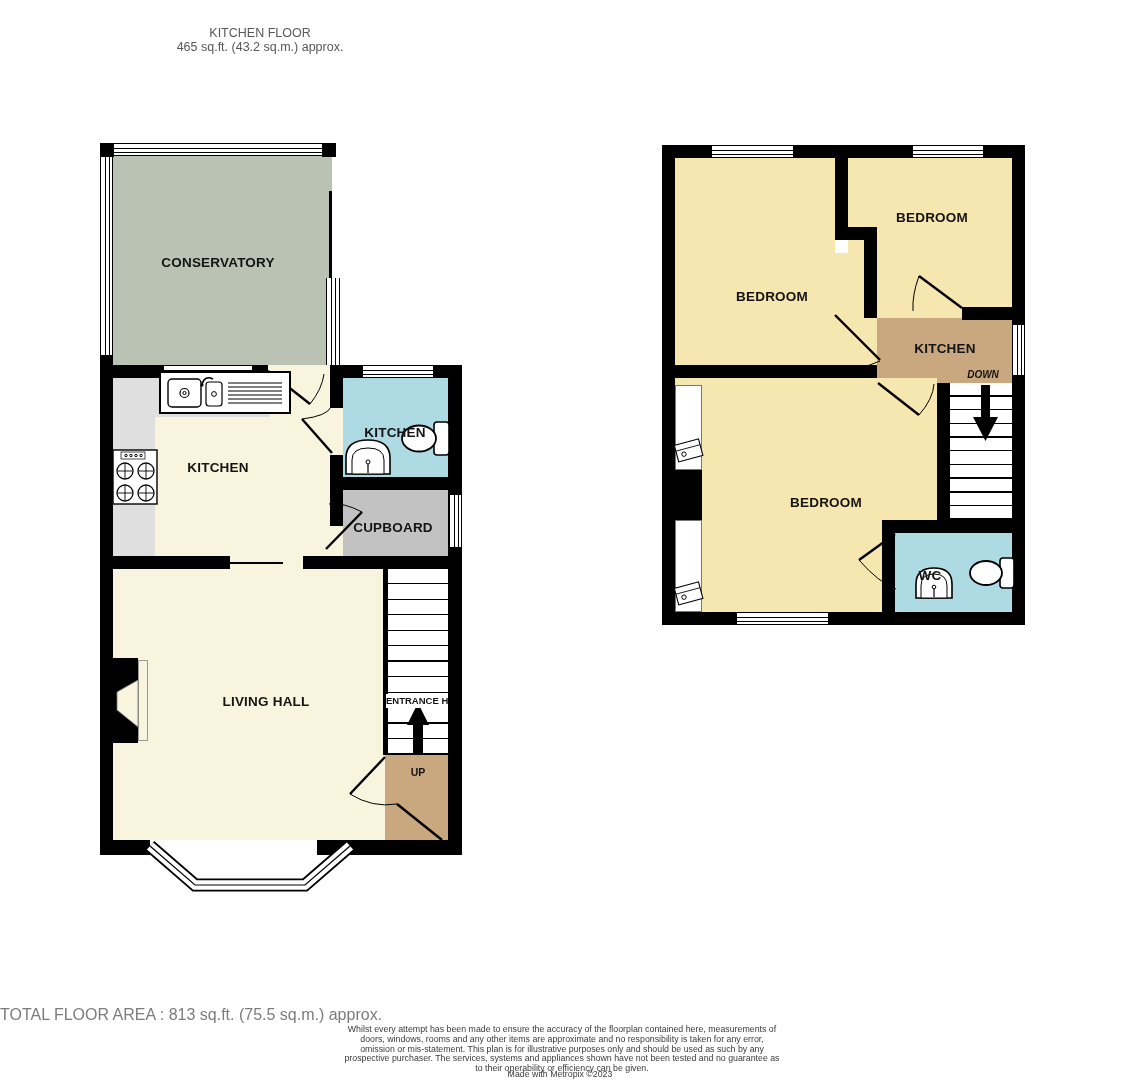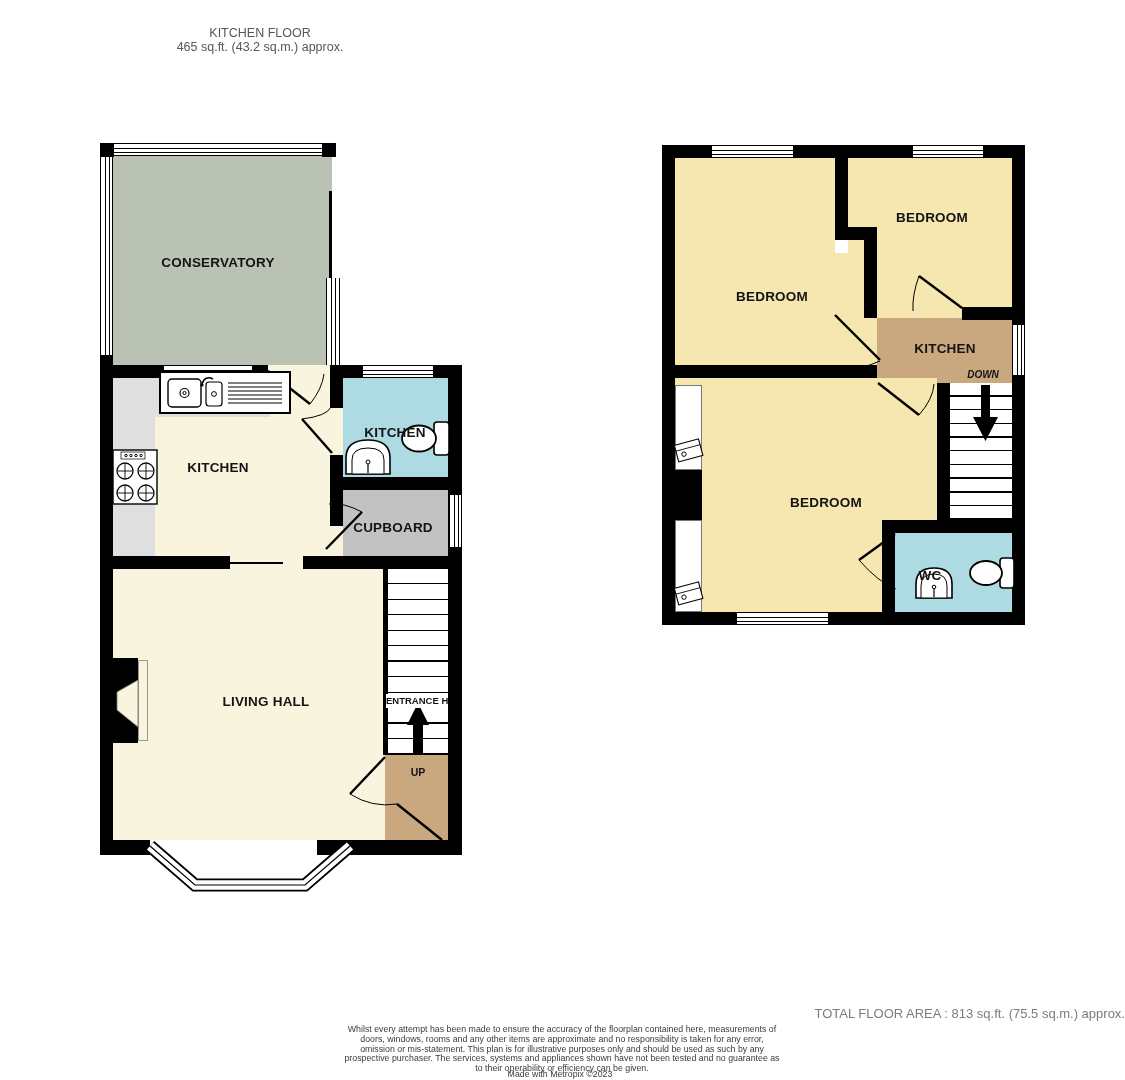--- a/index.html
+++ b/index.html
@@ -16,21 +16,21 @@
         background-image:linear-gradient(90deg,#000,#000),linear-gradient(90deg,#000,#000);
         background-size:1px 100%;background-position:4px 0,8px 0;background-repeat:no-repeat;
         border-left:1.4px solid #000;border-right:1.4px solid #000;box-sizing:border-box;}
   .lbl{position:absolute;transform:translate(-50%,-50%);font-weight:bold;font-size:13.5px;
        letter-spacing:.2px;color:#141414;white-space:nowrap;text-align:center;}
   .lbl-sm{position:absolute;transform:translate(-50%,-50%);font-weight:bold;font-size:10px;
        color:#141414;white-space:nowrap;}
   .stairs-g{position:absolute;background:repeating-linear-gradient(to bottom,#fff 0 14px,#000 14px 15.5px);}
   .stairs-f{position:absolute;background:repeating-linear-gradient(to bottom,#fff 0 12.2px,#000 12.2px 13.7px);}
   .hdr{position:absolute;text-align:center;font-size:12.5px;line-height:13.5px;color:#575757;}
-  .foot-total{position:absolute;width:100%;text-align:right;font-size:13px;color:#7c7c7c;}
+  .foot-total{position:absolute;width:100%;text-align:left;font-size:16px;color:#7c7c7c;}
   .foot-disc{position:absolute;text-align:center;font-size:8.8px;line-height:9.8px;color:#3a3a3a;}
   svg{position:absolute;left:0;top:0;}
 </style>
 </head>
 <body>
 
 <div class="page">
 
   <div class="hdr" style="left:110px;top:27px;width:300px;">
     <div>KITCHEN FLOOR</div>

